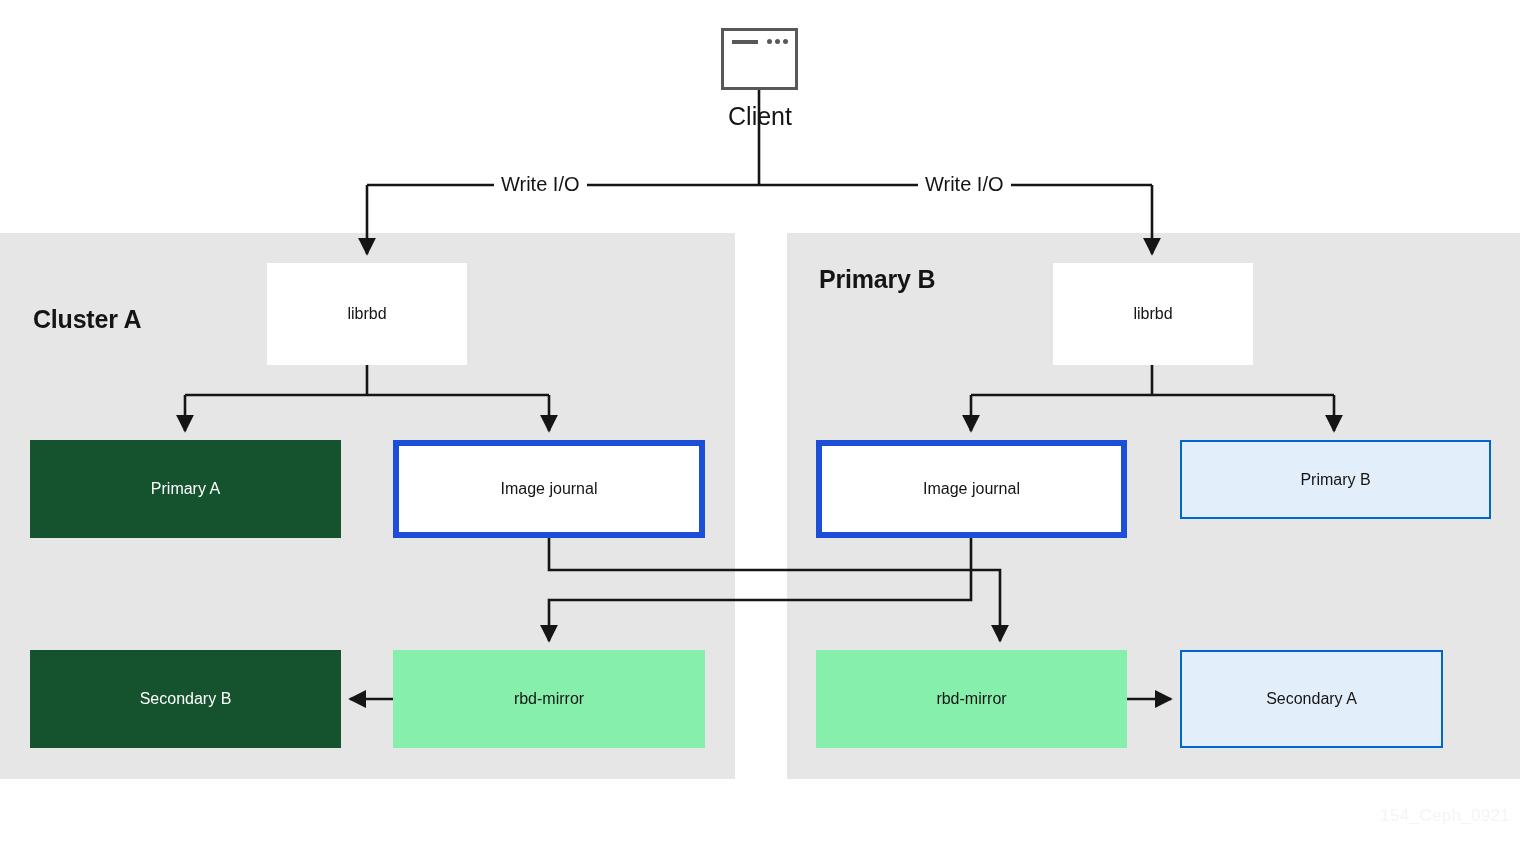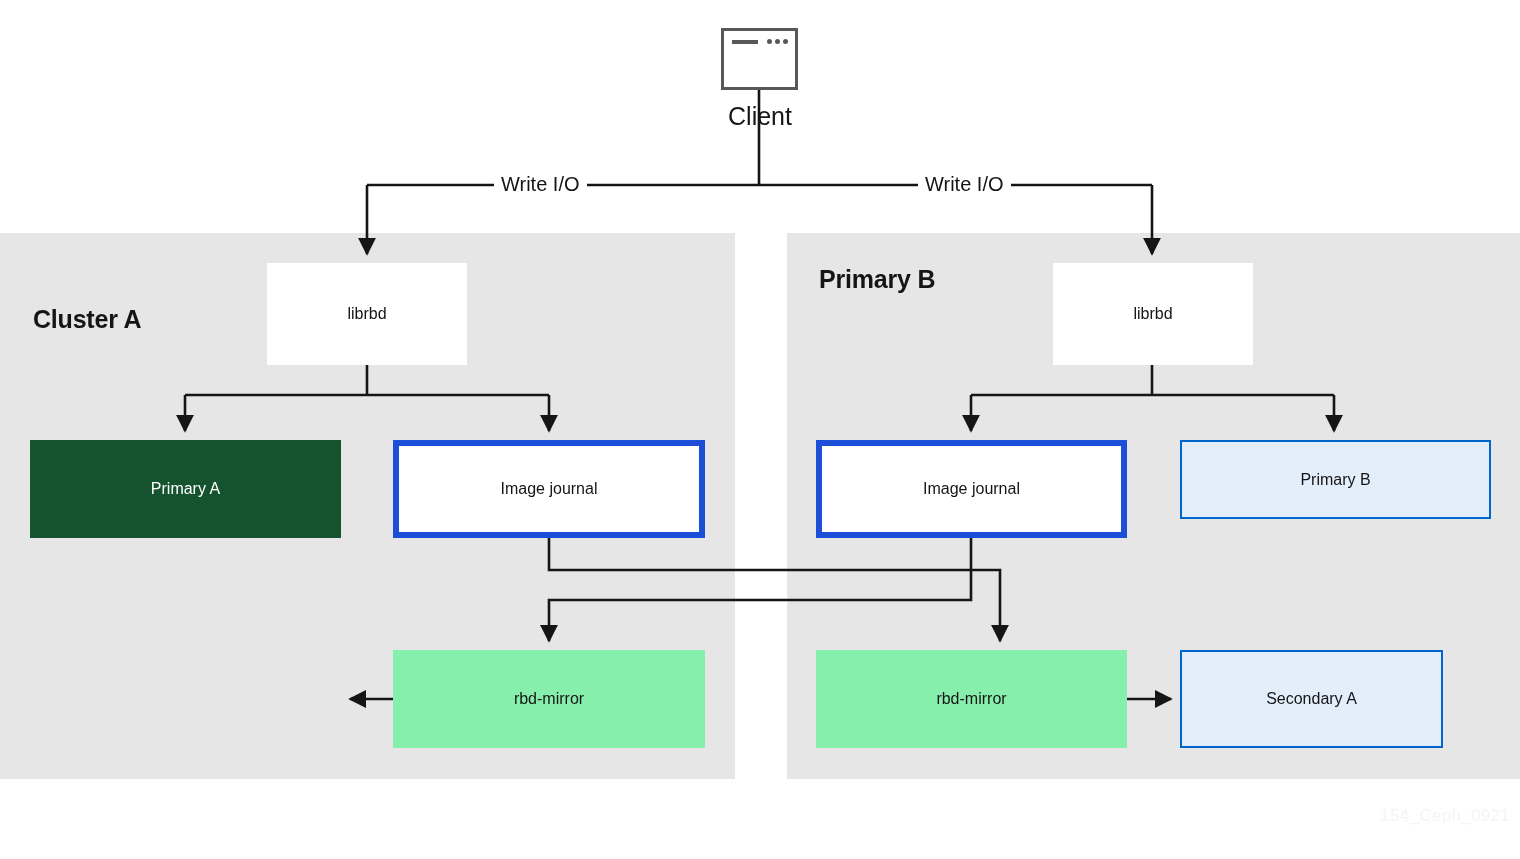--- a/index.html
+++ b/index.html
@@ -187,20 +187,21 @@
 
   <div class="edge-label" id="write-io-left">Write I/O</div>
   <div class="edge-label" id="write-io-right">Write I/O</div>
 
   <div class="cluster-title" id="cluster-a-title">Cluster A</div>
   <div class="cluster-title" id="cluster-b-title">Primary B</div>
 
   <div class="node white" id="librbd-a">librbd</div>
   <div class="node blue-solid" id="primary-a">Primary A</div>
   <div class="node blue-out" id="image-journal-a">Image journal</div>
+  <div class="node blue-solid" id="secondary-b">Secondary B</div>
   <div class="node gray-light" id="rbd-mirror-a">rbd-mirror</div>
 
   <div class="node white" id="librbd-b">librbd</div>
   <div class="node blue-out" id="image-journal-b">Image journal</div>
   <div class="node blue-light" id="primary-b">Primary B</div>
   <div class="node gray-light" id="rbd-mirror-b">rbd-mirror</div>
   <div class="node blue-light" id="secondary-a">Secondary A</div>
 
   <div id="watermark">154_Ceph_0921</div>
 

